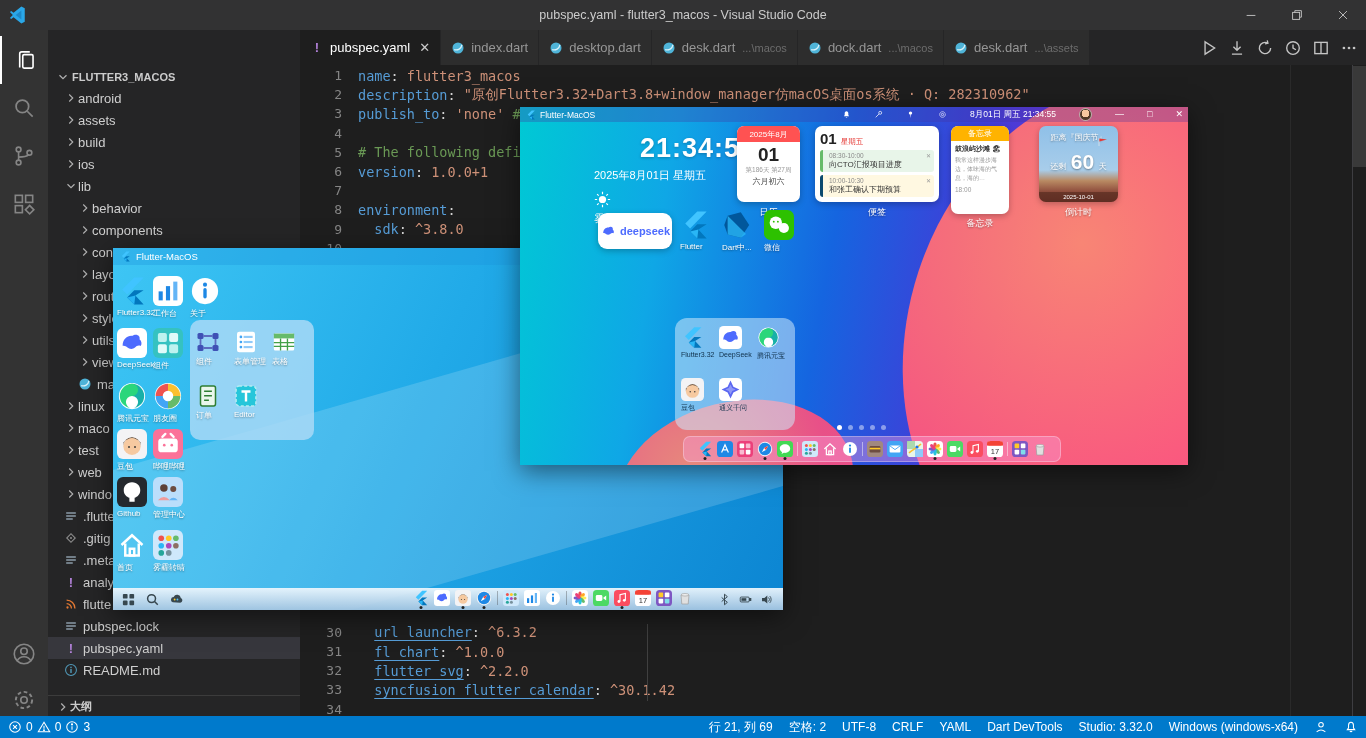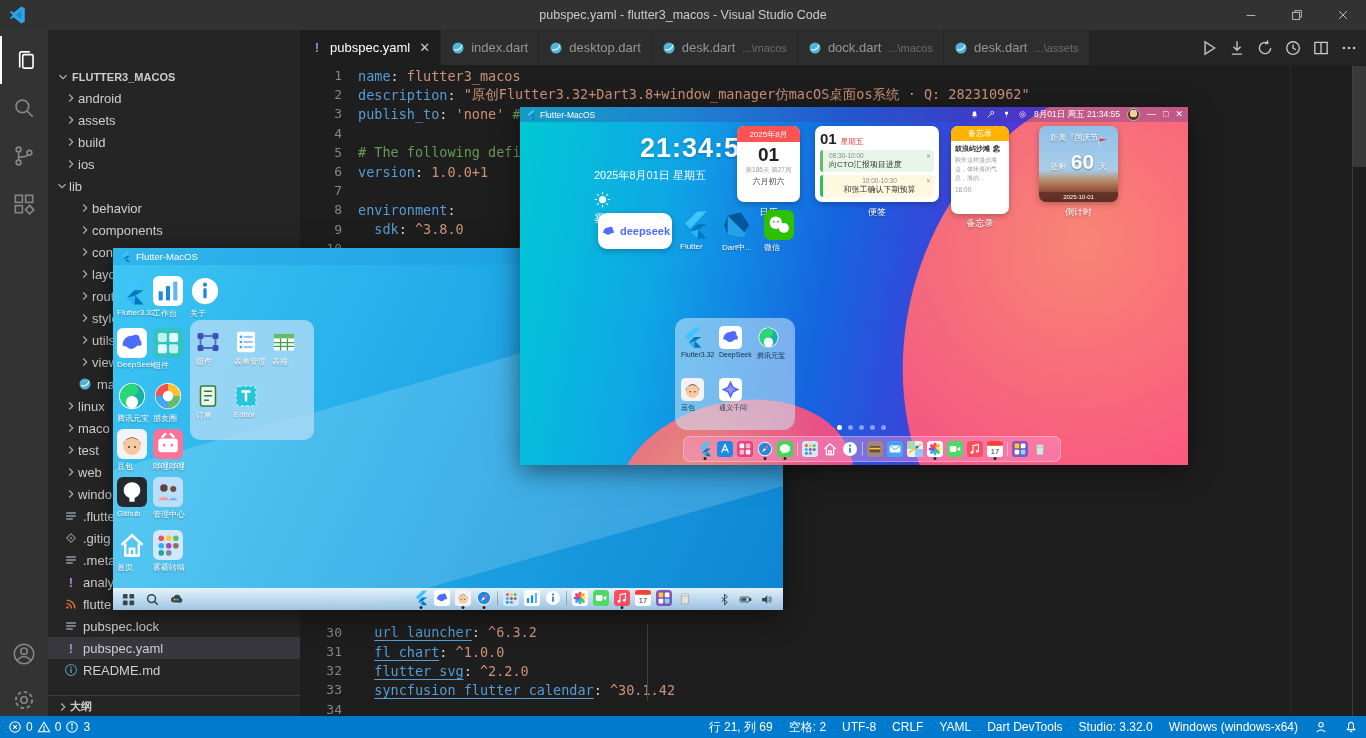--- a/index.html
+++ b/index.html
@@ -79,21 +79,21 @@
   .dockic .rundot{position:absolute;left:50%;bottom:-3px;width:3px;height:3px;border-radius:50%;background:#222;transform:translateX(-50%);}
   .docksep{width:1px;height:14px;background:rgba(60,60,60,0.35);}
   
   #shotB{left:520px;top:107px;width:668px;height:358px;box-shadow:0 6px 24px rgba(0,0,0,.5);overflow:hidden;}
   #shotB-bg{position:absolute;inset:0;background:linear-gradient(100deg,#00c9d4 0%,#0fa7e6 22%,#1565e0 46%,#3f3fd8 64%,#7a2bd0 82%,#a021c0 100%);}
   .blob{position:absolute;border-radius:50%;background:radial-gradient(circle at 35% 35%,#ff8a70,#ff4f7e 70%);}
   #blob1{right:-140px;top:-30px;width:420px;height:520px;transform:rotate(18deg);opacity:.95;}
   #blob2{left:95px;top:295px;width:240px;height:170px;transform:rotate(-14deg);opacity:.9;}
   #shotB-menu{position:absolute;left:0;top:0;width:100%;height:15px;background:rgba(70,50,160,0.30);display:flex;align-items:center;color:#fff;font-size:8.5px;}
   #shotB-menu .ic{width:10px;height:10px;margin:0 4px 0 6px;}
-  #menuB-right{position:absolute;right:5px;top:0;height:15px;display:flex;align-items:center;gap:7px;color:#fff;}
+  #menuB-right{position:absolute;right:5px;top:0;height:15px;display:flex;align-items:center;gap:23px;color:#fff;}
   #menuB-right .mi{width:9px;height:9px;}
   #menuB-clock{font-size:8.5px;white-space:nowrap;}
   #menuB-avatar{width:11px;height:11px;border-radius:50%;background:radial-gradient(circle at 50% 42%,#f6c9a0 45%,#503a28 46%);border:1px solid rgba(255,255,255,.6);}
   .mctl{font-size:9px;line-height:9px;}
   #clockblock{position:absolute;left:74px;top:26px;color:#fff;}
   #clock-time{font-size:27px;font-weight:bold;letter-spacing:1px;text-shadow:0 1px 3px rgba(0,0,0,.25);margin-left:46px;}
   #clock-date{margin-top:4px;font-size:11px;}
   #clock-sun{margin-top:8px;width:17px;height:17px;}
   #clock-weather{margin-top:4px;font-size:10.5px;}
   .widget-label{position:absolute;font-size:9px;color:#ffffff;text-shadow:0 1px 2px rgba(0,0,0,.4);text-align:center;}
@@ -101,21 +101,21 @@
   #w-cal-head{height:16px;background:#ff5252;color:#fff;font-size:8px;display:flex;align-items:center;justify-content:center;}
   #w-cal-day{font-size:19px;font-weight:bold;color:#222;text-align:center;line-height:22px;margin-top:2px;}
   #w-cal-meta{font-size:6.5px;color:#999;text-align:center;}
   #w-cal-lunar{font-size:8px;color:#444;text-align:center;margin-top:1px;}
   #w-notes{position:absolute;left:295px;top:19px;width:124px;height:76px;background:#ffffff;border-radius:7px;overflow:hidden;box-shadow:0 2px 6px rgba(0,0,0,.25);padding:4px 5px;box-sizing:border-box;}
   #w-notes-head{display:flex;align-items:baseline;gap:4px;}
   #w-notes-day{font-size:15px;font-weight:bold;color:#222;}
   #w-notes-week{font-size:7.5px;color:#e53935;}
   .noteitem{position:relative;margin-top:3px;border-radius:3px;padding:2px 4px 2px 6px;}
   .noteitem.green{background:#e8f5e9;border-left:3px solid #66bb6a;}
-  .noteitem.yellow{background:#fff8e1;border-left:3px solid #22c55e;text-align:center;}
+  .noteitem.yellow{background:#fff8e1;border-left:3px solid #0c4a6e;}
   .noteitem .nt{font-size:6.5px;color:#8a8a8a;}
   .noteitem .nx{font-size:8px;color:#333;}
   .noteitem .ncl{position:absolute;right:3px;top:2px;font-size:6px;color:#999;}
   #w-memo{position:absolute;left:431px;top:19px;width:58px;height:88px;background:#ffffff;border-radius:7px;overflow:hidden;box-shadow:0 2px 6px rgba(0,0,0,.25);}
   #w-memo-head{height:15px;background:#ffb300;color:#fff;font-size:8px;display:flex;align-items:center;justify-content:center;}
   #w-memo-title{font-size:7px;font-weight:bold;color:#333;padding:3px 4px 0 4px;}
   #w-memo-body{font-size:6px;color:#9a9a9a;padding:2px 4px 0 4px;line-height:1.5;}
   #w-memo-time{font-size:6.5px;color:#9a9a9a;padding:3px 4px;}
   #w-count{position:absolute;left:519px;top:19px;width:79px;height:76px;border-radius:7px;overflow:hidden;box-shadow:0 2px 6px rgba(0,0,0,.25);
            background:linear-gradient(180deg,#8fc0e8 0%,#a8cdea 58%,#b98a63 72%,#8a4638 88%,#7c3a30 100%);color:#fff;}
@@ -234,21 +234,21 @@
             <path d="M6 4 L10 8 L6 12"></path>
           </svg>
           <span>build</span>
         </div>
         <div class="treerow" style="top: 123px; padding-left: 16px;">
           <svg class="chev" viewBox="0 0 16 16" fill="none" stroke="currentColor" stroke-width="1.3">
             <path d="M6 4 L10 8 L6 12"></path>
           </svg>
           <span>ios</span>
         </div>
-        <div class="treerow" style="top: 145px; padding-left: 7px;">
+        <div class="treerow" style="top: 145px; padding-left: 16px;">
           <svg class="chev" viewBox="0 0 16 16" fill="none" stroke="currentColor" stroke-width="1.3">
             <path d="M4 6 L8 10 L12 6"></path>
           </svg>
           <span>lib</span>
         </div>
         <div class="treerow" style="top: 167px; padding-left: 30px;">
           <svg class="chev" viewBox="0 0 16 16" fill="none" stroke="currentColor" stroke-width="1.3">
             <path d="M6 4 L10 8 L6 12"></path>
           </svg>
           <span>behavior</span>

